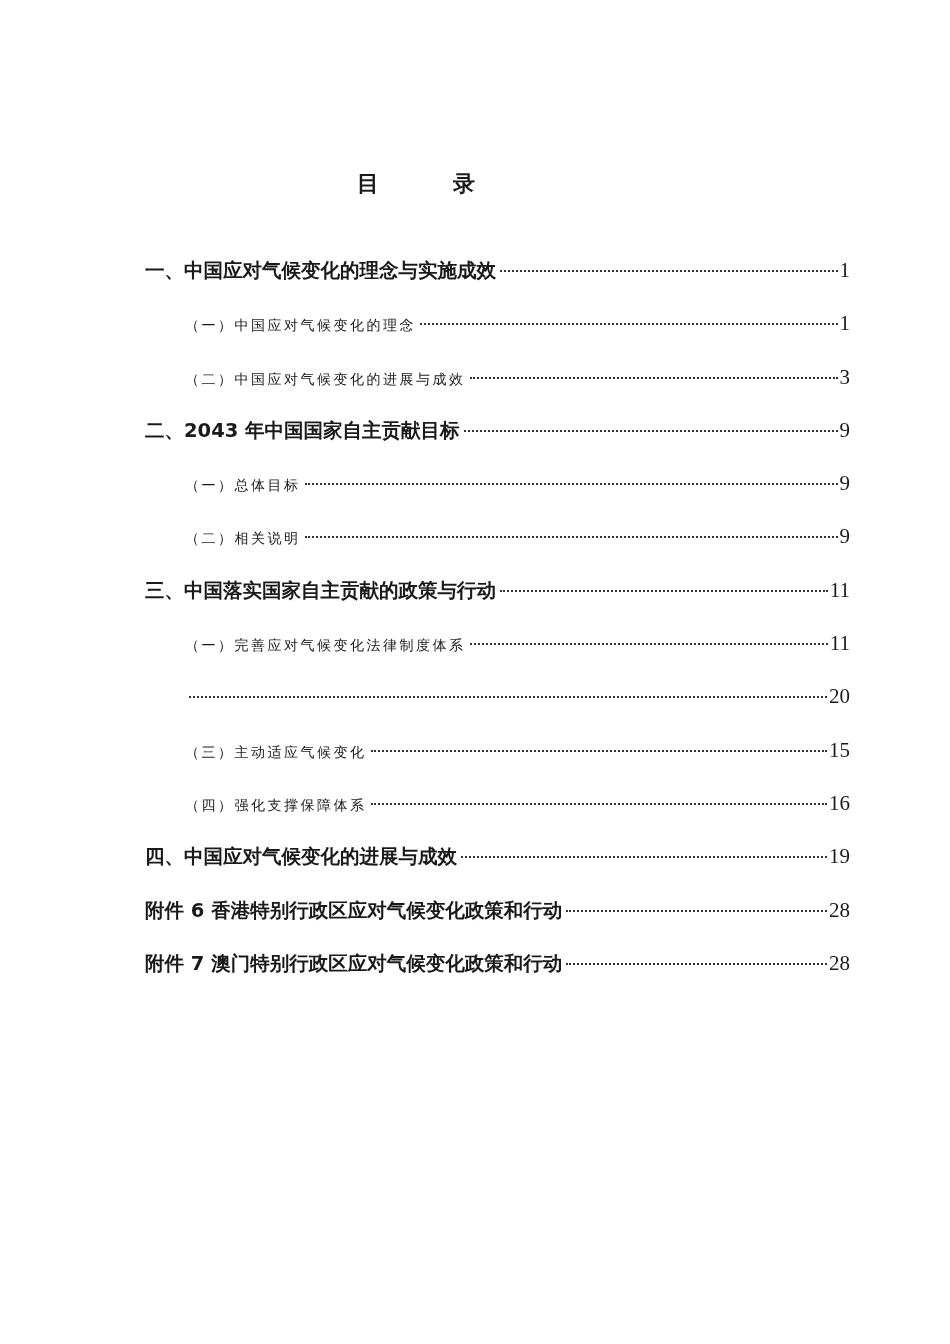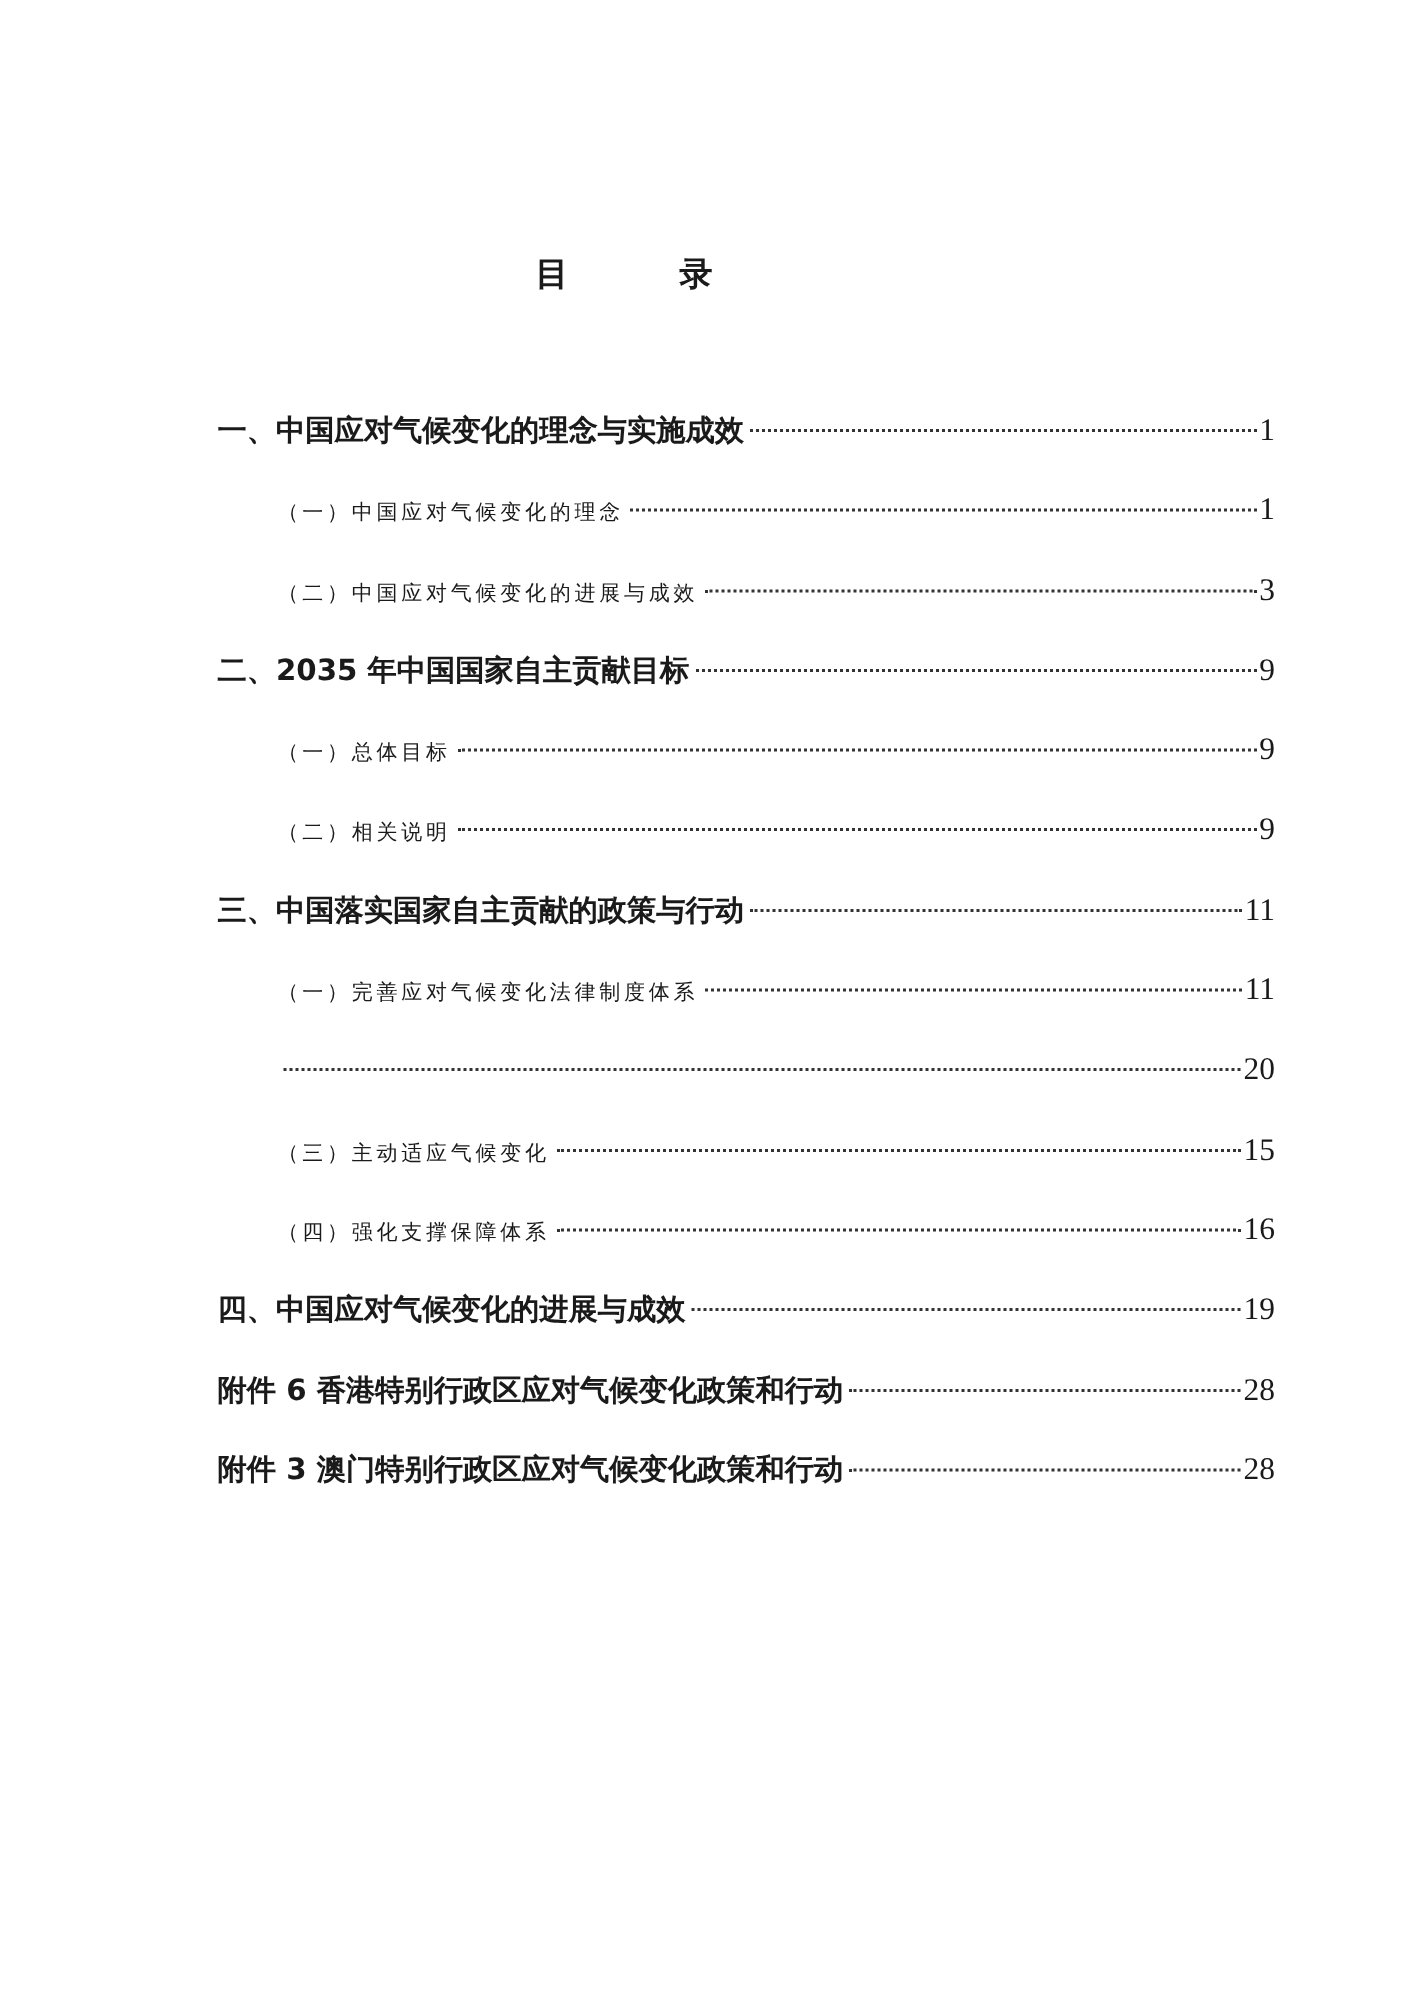--- a/index.html
+++ b/index.html
@@ -32,21 +32,20 @@
       letter-spacing: 26px;
       padding-left: 24px;
       box-sizing: border-box;
       line-height: 36px;
     }
     .toc-list {
       position: absolute;
       left: 145px;
       top: 252px;
       width: 705px;
-      margin-top: 16px;
     }
     .toc-entry {
       display: flex;
       align-items: baseline;
       height: 53.3px;
       line-height: 36px;
       white-space: nowrap;
     }
     .toc-entry.level-1 .toc-text {
       font-size: 19.5px;
@@ -94,21 +93,21 @@
       <span class="toc-text">（一）中国应对气候变化的理念</span>
       <span class="toc-leader"></span>
       <span class="toc-page">1</span>
     </div>
     <div class="toc-entry level-2">
       <span class="toc-text">（二）中国应对气候变化的进展与成效</span>
       <span class="toc-leader"></span>
       <span class="toc-page">3</span>
     </div>
     <div class="toc-entry level-1">
-      <span class="toc-text">二、2035 年中国国家自主贡献目标</span>
+      <span class="toc-text">二、2043 年中国国家自主贡献目标</span>
       <span class="toc-leader"></span>
       <span class="toc-page">9</span>
     </div>
     <div class="toc-entry level-2">
       <span class="toc-text">（一）总体目标</span>
       <span class="toc-leader"></span>
       <span class="toc-page">9</span>
     </div>
     <div class="toc-entry level-2">
       <span class="toc-text">（二）相关说明</span>
@@ -143,18 +142,18 @@
       <span class="toc-text">四、中国应对气候变化的进展与成效</span>
       <span class="toc-leader"></span>
       <span class="toc-page">19</span>
     </div>
     <div class="toc-entry level-1">
       <span class="toc-text">附件 6 香港特别行政区应对气候变化政策和行动</span>
       <span class="toc-leader"></span>
       <span class="toc-page">28</span>
     </div>
     <div class="toc-entry level-1">
-      <span class="toc-text">附件 3 澳门特别行政区应对气候变化政策和行动</span>
+      <span class="toc-text">附件 7 澳门特别行政区应对气候变化政策和行动</span>
       <span class="toc-leader"></span>
       <span class="toc-page">28</span>
     </div>
   </div>
 </div>
 
 </body></html>

